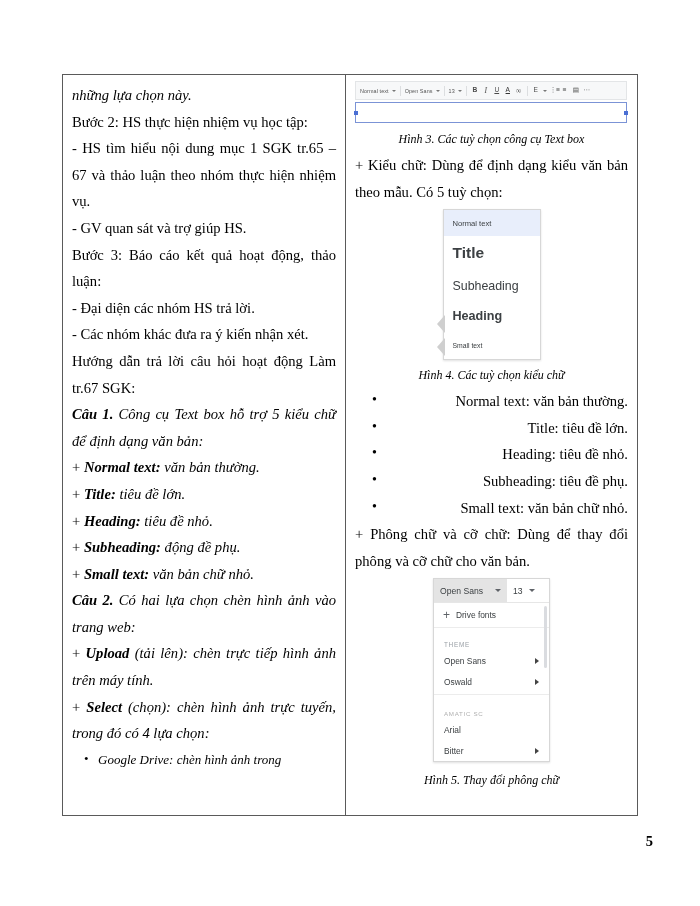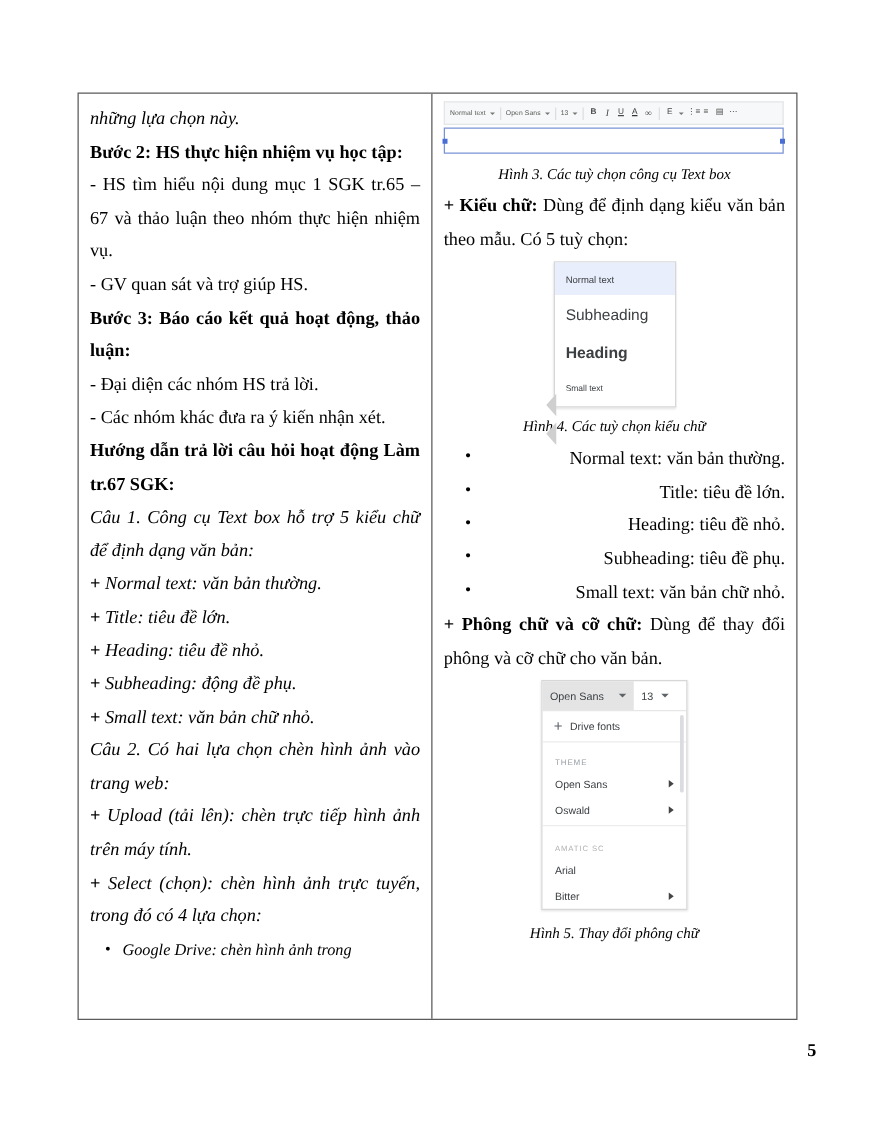--- a/index.html
+++ b/index.html
@@ -50,22 +50,22 @@
   
   p.line {
     margin: 0;
     font-size: 14.6px;
     line-height: 26.6px;
     text-align: justify;
     text-justify: inter-word;
   }
   p.line.lastline { text-align: left; }
   .i  { font-style: italic; }
-  .b  { font-weight: bold; }
-  .bi { font-weight: normal; font-style: italic; margin-top: 47px; }
+  .b  { font-weight: normal; }
+  .bi { font-weight: bold; font-style: italic; margin-top: 47px; }
 
   .caption {
     margin: 0;
     font-size: 12px;
     line-height: 26px;
     font-style: italic;
     text-align: center;
   }
 
   ul.bullets {
@@ -441,20 +441,23 @@
         <span class="b">+ </span><span class="b">Kiểu chữ:</span><span> Dùng để định dạng kiểu văn bản theo mẫu. Có 5 tuỳ chọn:</span>
       </p>
 
       <div class="fig4-wrap">
         <div class="style-menu">
           <span class="menu-arrow a1"></span>
           <span class="menu-arrow a2"></span>
           <div class="row sel r-normal">
             <span>Normal text</span>
           </div>
+          <div class="row r-title">
+            <span>Title</span>
+          </div>
           <div class="row r-subhead">
             <span>Subheading</span>
           </div>
           <div class="row r-heading">
             <span>Heading</span>
           </div>
           <div class="row r-small">
             <span>Small text</span>
           </div>
         </div>

